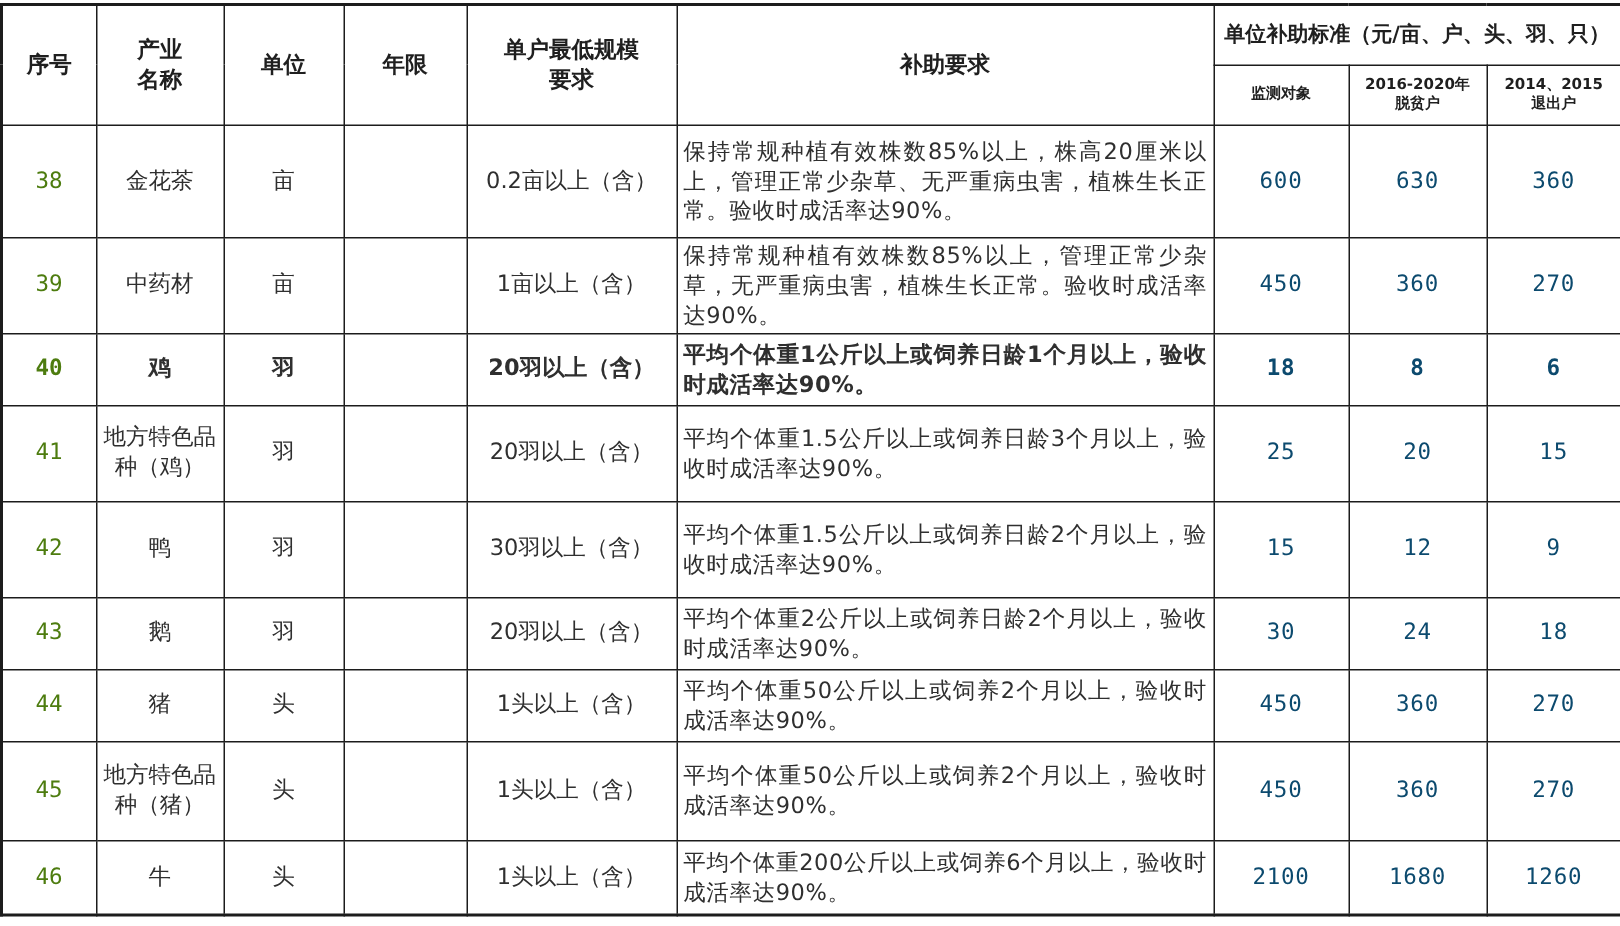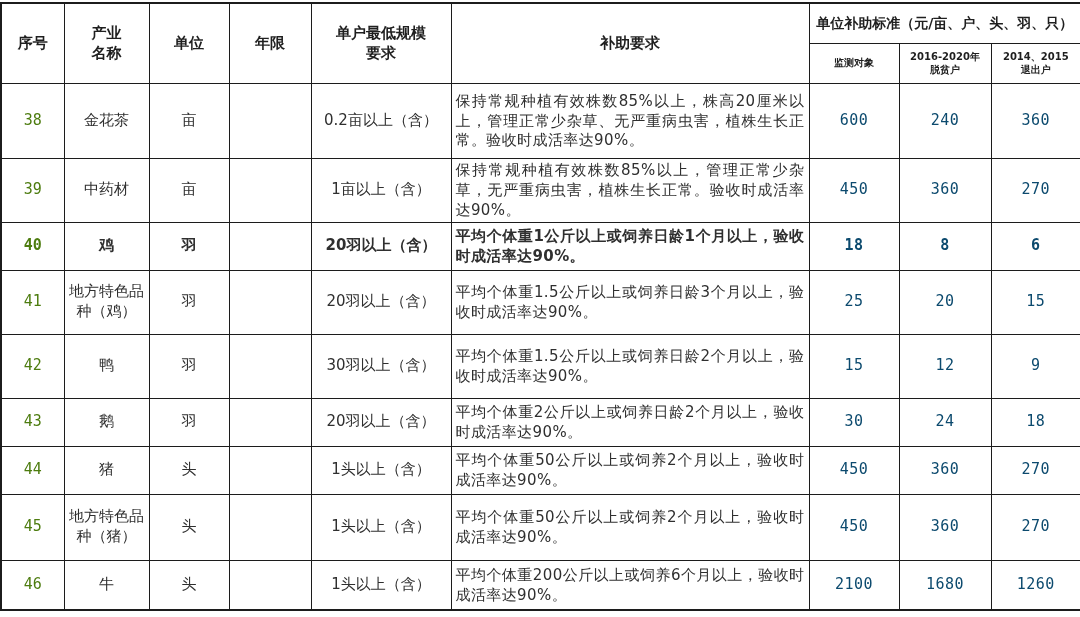--- a/index.html
+++ b/index.html
@@ -128,21 +128,21 @@
     </thead>
     <tbody>
       <tr>
         <td class="seq">38</td>
         <td>金花茶</td>
         <td>亩</td>
         <td></td>
         <td>0.2亩以上（含）</td>
         <td class="req">保持常规种植有效株数85%以上，株高20厘米以上，管理正常少杂草、无严重病虫害，植株生长正常。验收时成活率达90%。</td>
         <td class="num">600</td>
-        <td class="num">240</td>
+        <td class="num">630</td>
         <td class="num">360</td>
       </tr>
       <tr>
         <td class="seq">39</td>
         <td>中药材</td>
         <td>亩</td>
         <td></td>
         <td>1亩以上（含）</td>
         <td class="req">保持常规种植有效株数85%以上，管理正常少杂草，无严重病虫害，植株生长正常。验收时成活率达90%。</td>
         <td class="num">450</td>

